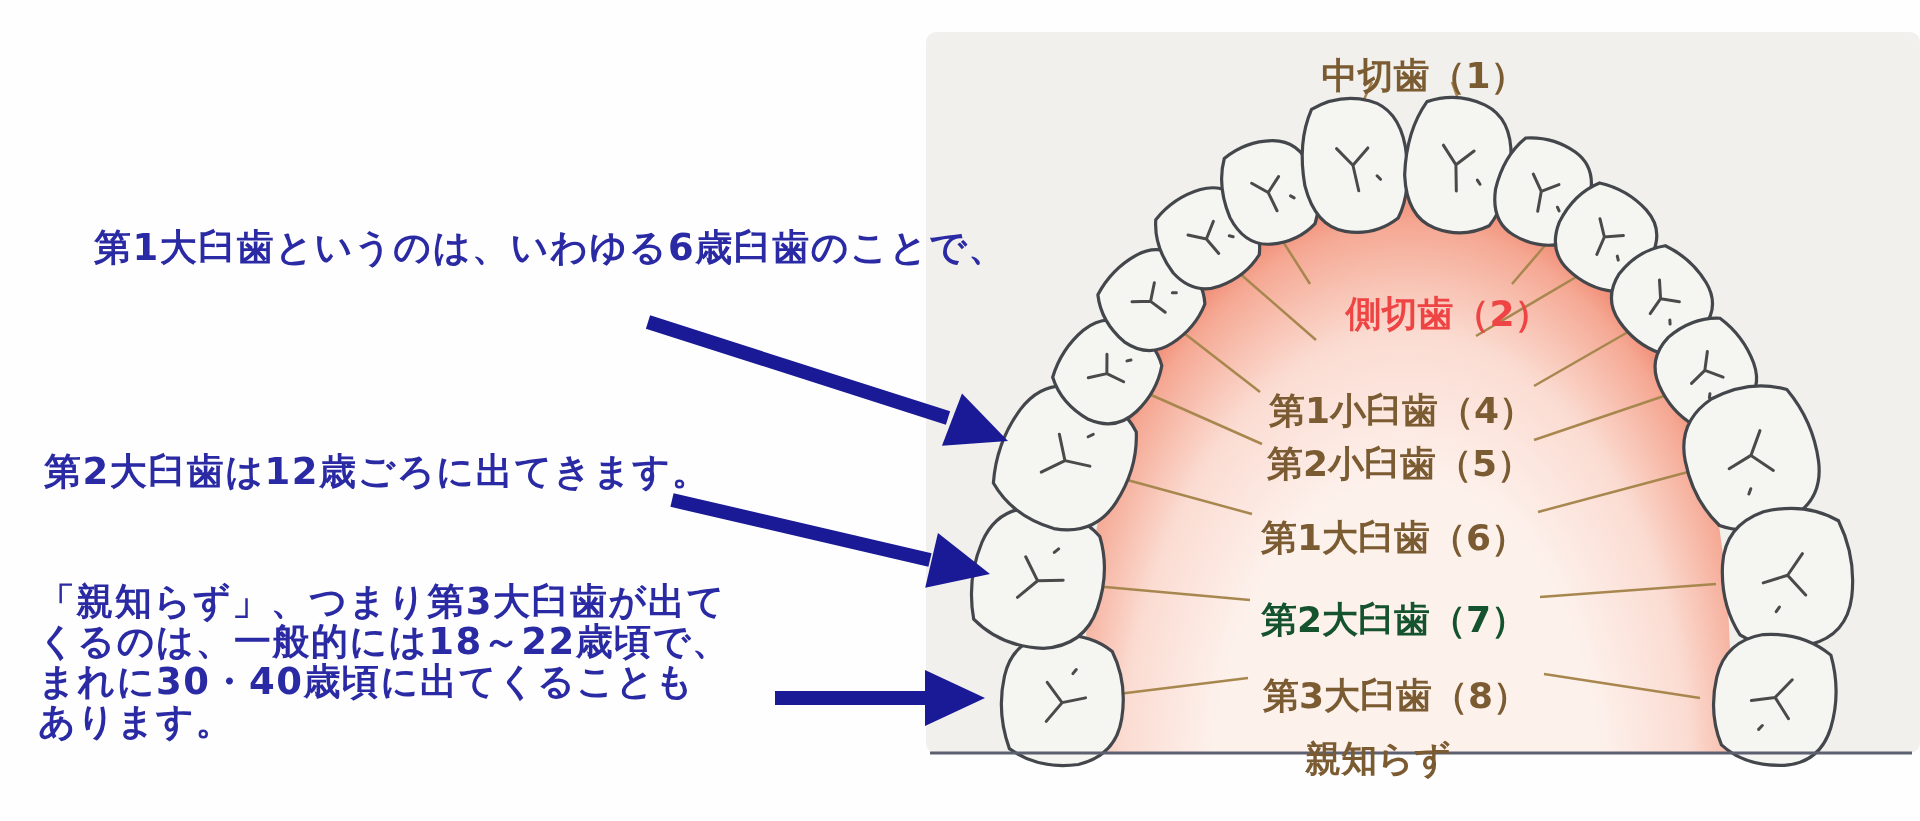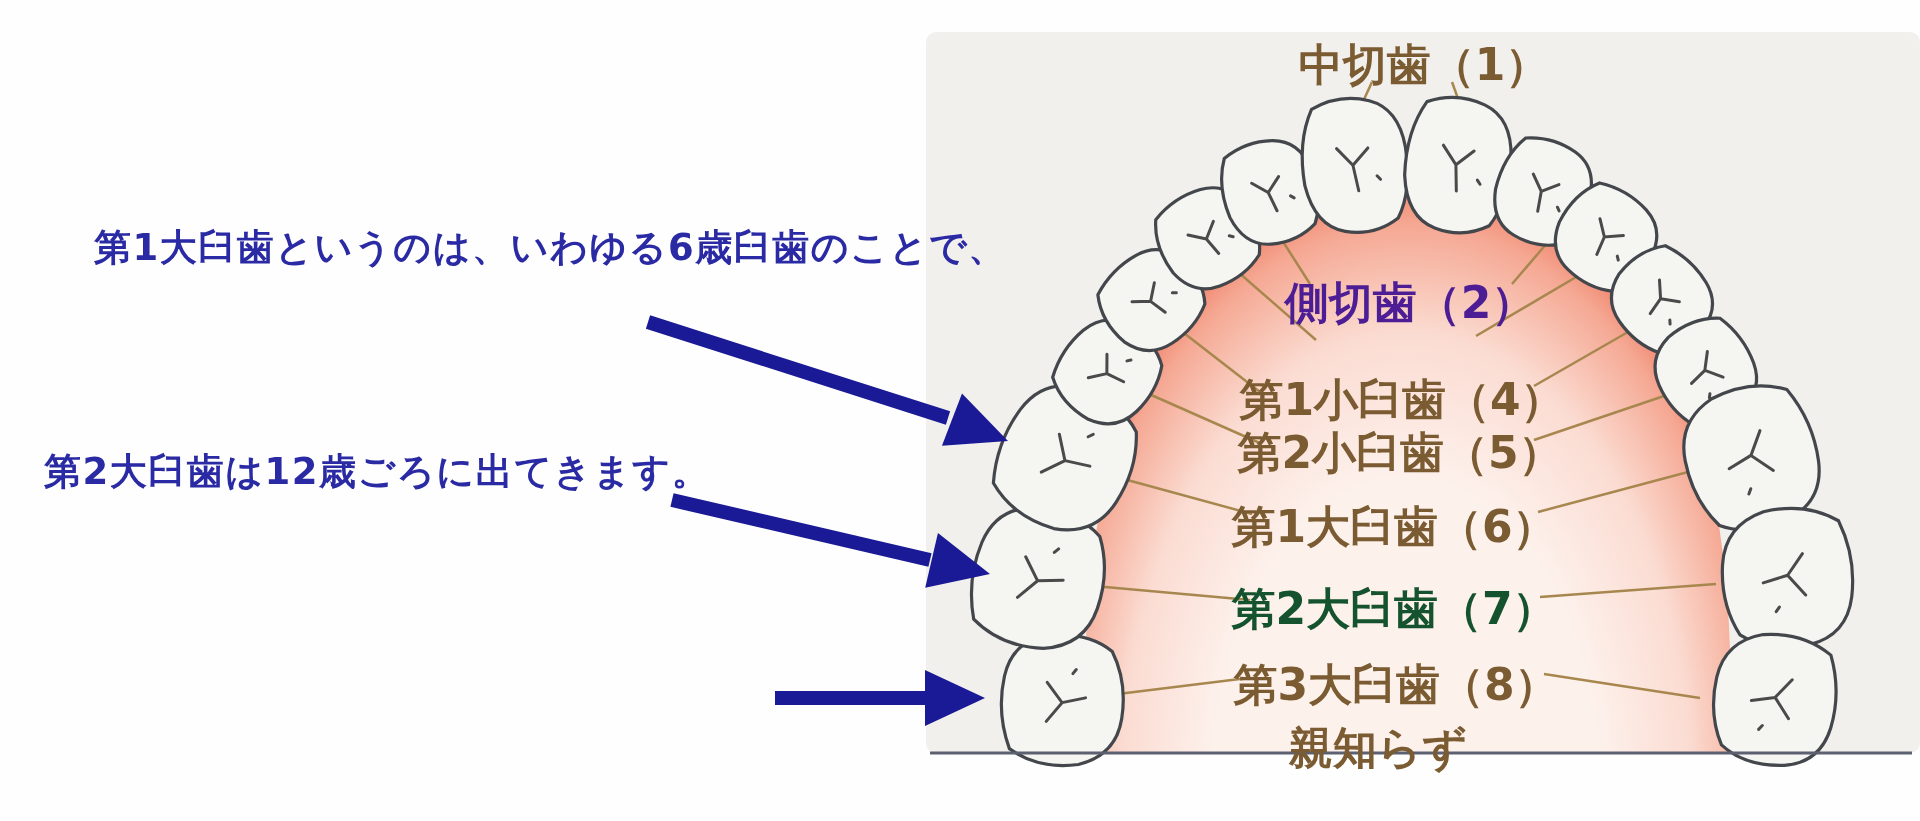--- a/index.html
+++ b/index.html
@@ -16,23 +16,24 @@
     font-weight:bold;
     font-size:37px;
     line-height:40px;
     letter-spacing:1.5px;
     white-space:nowrap;
   }
   .tooth-label{
     position:absolute;
     transform:translateX(-50%);
     font-weight:bold;
-    font-size:44px;
+    font-size:36px;
     letter-spacing:0px;
     white-space:nowrap;
+    margin-top:16px;
   }
 </style>
 </head>
 <body>
 
 <div class="stage">
 
   <svg id="scene" width="1920" height="821" viewBox="0 0 1920 821">
     <defs>
       <radialGradient id="gumGrad" cx="0" cy="0" r="1" gradientUnits="userSpaceOnUse" gradientTransform="translate(1406,790) scale(430,690)">
@@ -158,23 +159,29 @@
   </svg>
 
   <div class="note" style="left: 46px; top: 228px; color: rgb(42, 42, 164); margin-left: 48px;">
     <div>第1大臼歯というのは、いわゆる6歳臼歯のことで、</div>
   </div>
 
   <div class="note" style="left: 44px; top: 452px; color: rgb(42, 42, 164);">
     <div>第2大臼歯は12歳ごろに出てきます。</div>
   </div>
 
+  <div class="note" style="left: 38px; top: 582px; color: rgb(42, 42, 164);">
+    <div>「親知らず」、つまり第3大臼歯が出て</div>
+    <div>くるのは、一般的には18～22歳頃で、</div>
+    <div>まれに30・40歳頃に出てくることも</div>
+    <div>あります。</div>
+  </div>
 
   <div class="tooth-label" style="left: 1424px; top: 36px; color: rgb(123, 91, 49);">中切歯（1）</div>
-  <div class="tooth-label" style="left: 1410px; top: 274px; color: #4c1d95; text-align: center;">側切歯（2）</div>
+  <div class="tooth-label" style="left: 1448px; top: 274px; color: #ef4444; text-align: center;">側切歯（2）</div>
   <div class="tooth-label" style="left: 1402px; top: 371px; color: rgb(123, 91, 49);">第1小臼歯（4）</div>
   <div class="tooth-label" style="left: 1400px; top: 424px; color: rgb(123, 91, 49);">第2小臼歯（5）</div>
   <div class="tooth-label" style="left: 1394px; top: 498px; color: rgb(123, 91, 49);">第1大臼歯（6）</div>
   <div class="tooth-label" style="left: 1394px; top: 580px; color: #14532d;">第2大臼歯（7）</div>
   <div class="tooth-label" style="left: 1396px; top: 656px; color: rgb(123, 91, 49);">第3大臼歯（8）</div>
   <div class="tooth-label" style="left: 1378px; top: 719px; color: rgb(123, 91, 49);">親知らず</div>
 
 </div>
 
 </body></html>

